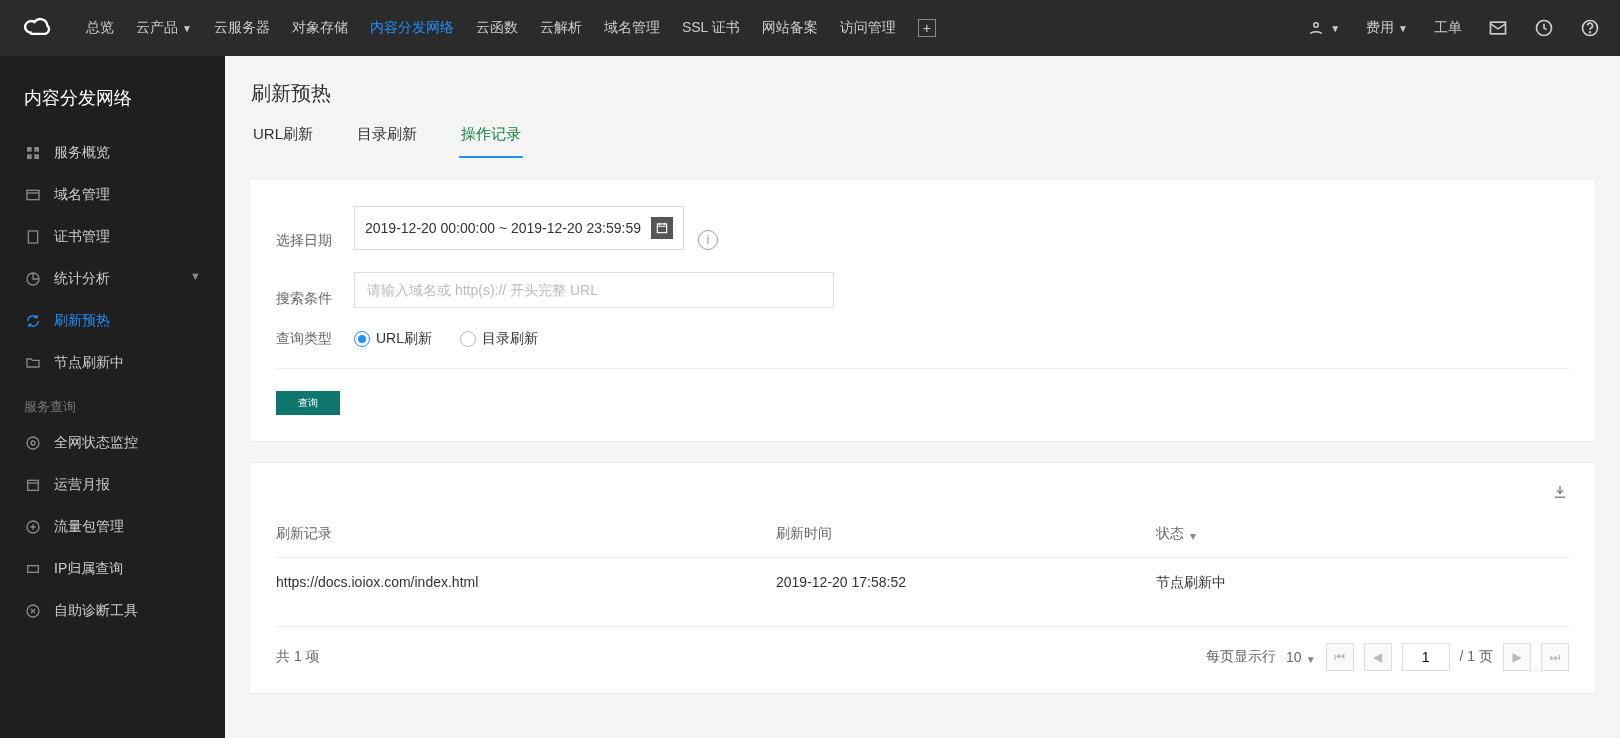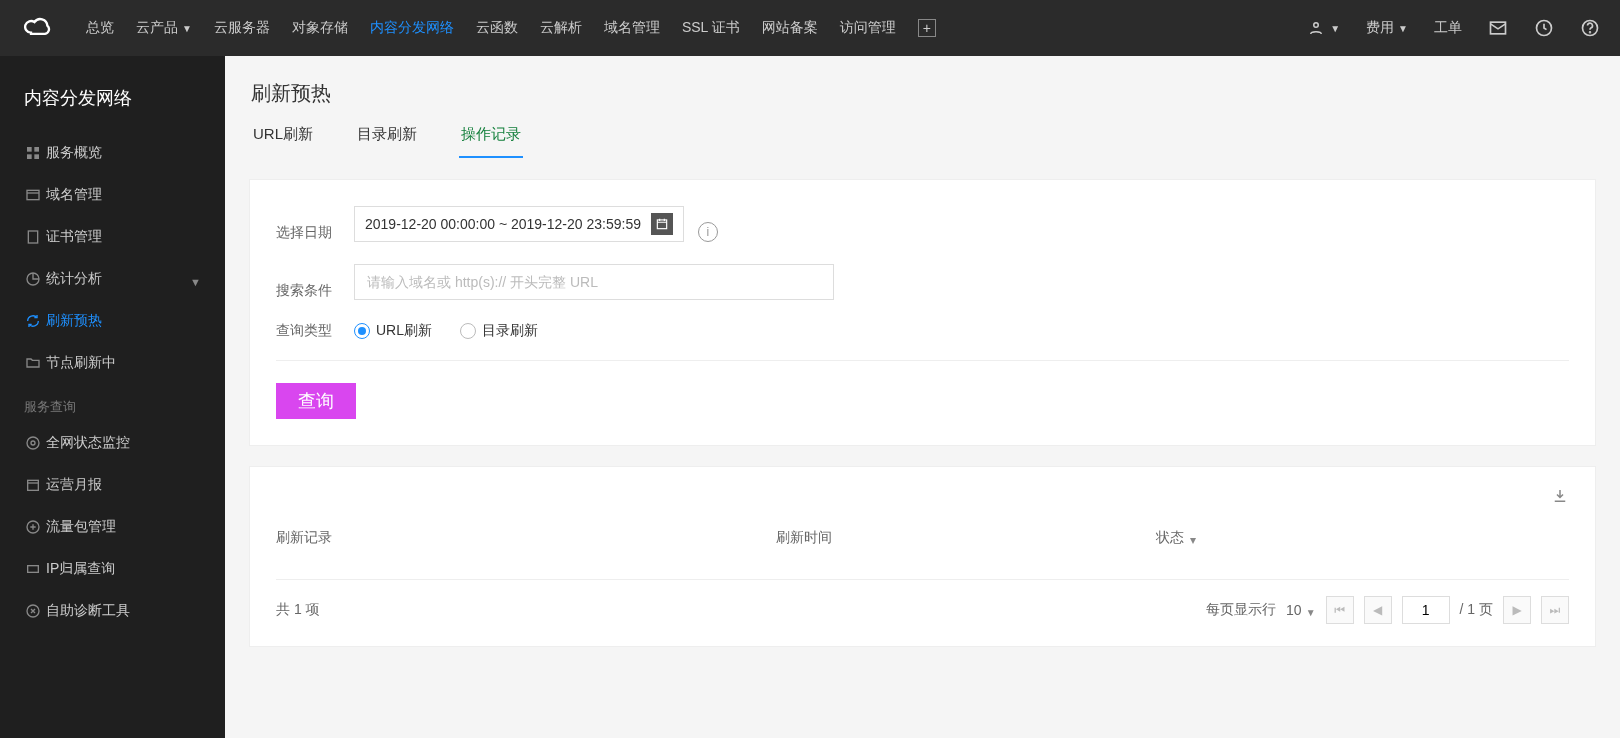--- a/index.html
+++ b/index.html
@@ -11,45 +11,45 @@
 .topnav .item{cursor:pointer;color:#ccc}
 .topnav .item.active{color:#1e90ff}
 .topnav .dropdown-icon{font-size:10px;margin-left:4px}
 .plus-box{width:18px;height:18px;border:1px solid #888;display:flex;align-items:center;justify-content:center;font-size:14px;cursor:pointer}
 .top-right{margin-left:auto;display:flex;align-items:center;gap:26px;font-size:14px}
 .top-right .item{cursor:pointer;display:flex;align-items:center;gap:4px;color:#ccc}
 .top-right .icon{width:20px;height:20px;display:flex;align-items:center;justify-content:center}
 .container{display:flex;height:calc(100% - 56px)}
 .sidebar{width:225px;background:#1f1f1f;color:#ccc;padding-top:20px;overflow-y:auto}
 .sidebar-title{color:#fff;font-size:18px;padding:10px 24px 22px;font-weight:500}
-.sidebar-item{display:flex;align-items:flex-end;padding:12px 24px;font-size:14px;cursor:pointer;gap:4px}
+.sidebar-item{display:flex;align-items:flex-start;padding:12px 24px;font-size:14px;cursor:pointer;gap:12px}
 .sidebar-item.active{color:#1e90ff}
 .sidebar-item .icon{width:18px;height:18px;display:flex;align-items:center;justify-content:center}
 .sidebar-section{padding:14px 24px 6px;font-size:13px;color:#777}
 .chev{margin-left:auto;font-size:11px;color:#888}
 .main{flex:1;overflow-y:auto;padding:24px 0 0 24px}
 .page-title{font-size:20px;font-weight:500;color:#333;margin-bottom:18px;padding-left:2px}
 .tabs{display:flex;gap:40px;border-bottom:1px solid transparent;margin-bottom:20px;padding-left:2px}
 .tab{font-size:15px;color:#333;padding:0 2px 12px;cursor:pointer;border-bottom:2px solid transparent}
 .tab.active{color:#15803d;border-bottom-color:#1e90ff}
 .panel{background:#fff;padding:26px;margin-right:24px;margin-bottom:20px;border:1px solid #eee}
 .row{display:flex;align-items:flex-end;margin-bottom:22px}
 .row-label{width:78px;font-size:14px;color:#666}
-.date-box{display:flex;align-items:center;border:1px solid #ddd;height:36px;padding:0 10px;font-size:14px;color:#333;gap:10px}
+.date-box{display:flex;align-items:center;border:1px solid #ddd;height:44px;padding:0 10px;font-size:14px;color:#333;gap:10px}
 .cal-icon{width:22px;height:22px;background:#555;display:flex;align-items:center;justify-content:center;color:#fff;font-size:12px}
 .info-icon{width:20px;height:20px;border:1.5px solid #999;border-radius:50%;display:flex;align-items:center;justify-content:center;color:#999;font-size:12px;margin-left:14px;cursor:pointer}
 .text-input{border:1px solid #ddd;height:36px;width:480px;padding:0 12px;font-size:14px;color:#333}
 .text-input::placeholder{color:#bbb}
 .radio-group{display:flex;gap:28px;align-items:center}
 .radio{display:flex;align-items:center;gap:6px;cursor:pointer;font-size:14px;color:#333}
 .radio-circle{width:16px;height:16px;border:1.5px solid #bbb;border-radius:50%;display:flex;align-items:center;justify-content:center}
 .radio.checked .radio-circle{border-color:#1e90ff}
 .radio.checked .radio-dot{width:8px;height:8px;background:#1e90ff;border-radius:50%}
 .divider{height:1px;background:#eee;margin:10px 0 22px}
-.btn-primary{background:#d946ef;color:#fff;border:none;height:36px;padding:0 22px;font-size:18px;cursor:pointer}
+.btn-primary{background:#0f766e;color:#fff;border:none;height:24px;padding:0 22px;font-size:10px;cursor:pointer}
 .table-panel{background:#fff;padding:20px 26px 22px;margin-right:24px;border:1px solid #eee}
 .dl-row{display:flex;justify-content:flex-end;margin-bottom:10px}
 .dl-icon{width:18px;height:18px;color:#888;cursor:pointer}
 .table{width:100%;font-size:14px}
 .thead{display:flex;padding:14px 0;color:#666}
 .tbody .trow{display:flex;padding:16px 0;color:#333;border-top:1px solid #eee}
 .col1{flex:0 0 500px}
 .col2{flex:0 0 380px}
 .col3{flex:1;display:flex;align-items:flex-end;gap:6px}
 .filter-icon{font-size:12px;color:#888}
@@ -282,20 +282,27 @@
         </div>
       <div class="table">
         <div class="thead">
           <div class="col1">刷新记录</div>
           <div class="col2">刷新时间</div>
           <div class="col3">
               <span>状态</span>
               <span class="filter-icon">▾</span>
             </div>
         </div>
+        <div class="tbody">
+          <div class="trow">
+            <div class="col1">https://docs.ioiox.com/index.html</div>
+            <div class="col2">2019-12-20 17:58:52</div>
+            <div class="col3">节点刷新中</div>
+          </div>
+        </div>
       </div>
       <div class="pager">
         <div><span>共</span> <span>1</span> <span>项</span></div>
         <div class="pager-right">
           <span>每页显示行</span>
           <span class="page-size">
               <span>10</span> 
               <span style="font-size:10px;color:#888">▼</span>
             </span>
           <span class="pg-btn">⏮</span>

